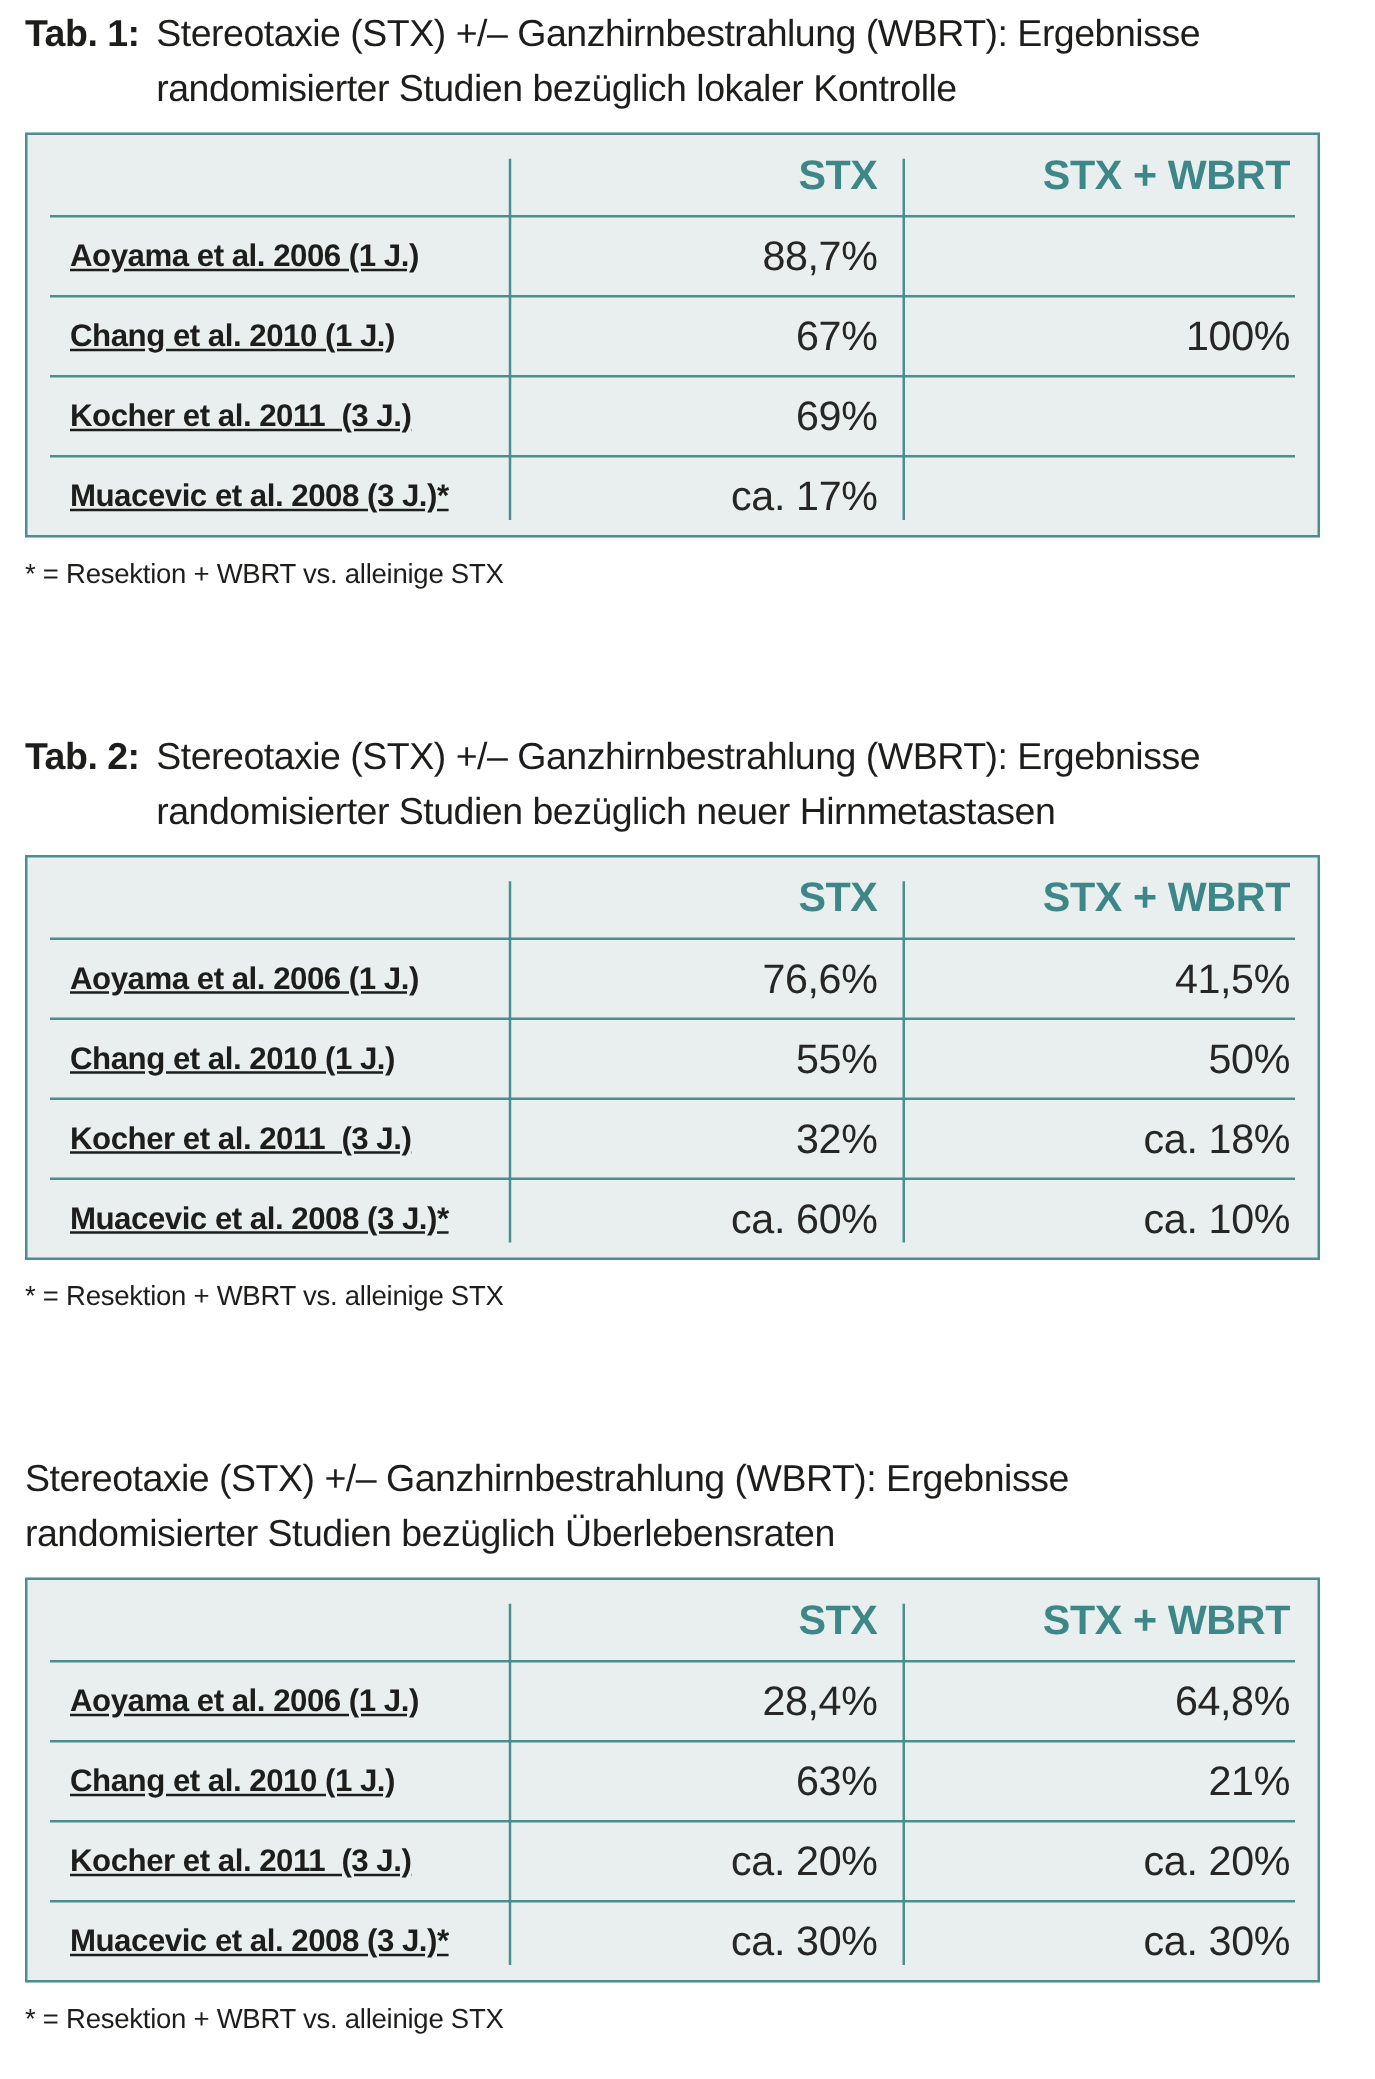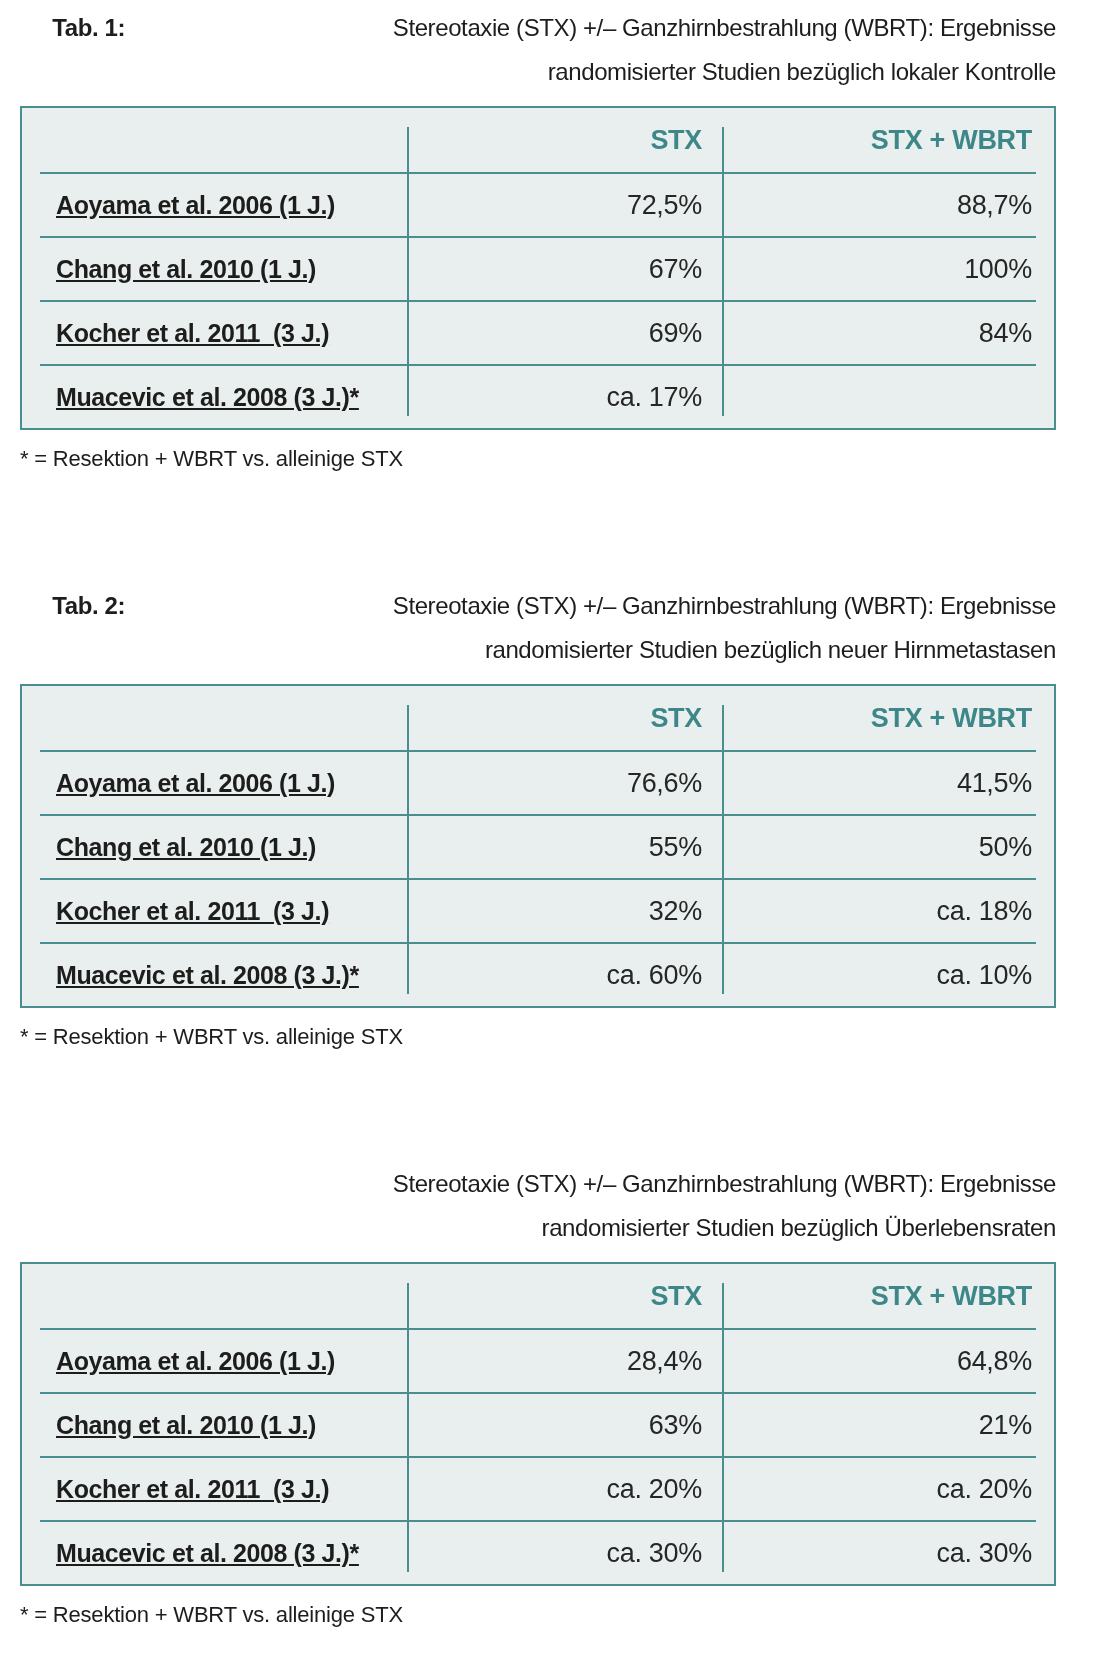--- a/index.html
+++ b/index.html
@@ -19,25 +19,24 @@
     font-family:"Liberation Sans", sans-serif;
     -webkit-font-smoothing:antialiased;
   }
   .page{padding:6px 24px 0 20px;}
   .table-block{width:1036px;}
   .table-block + .table-block{margin-top:112px;}
 
   .block-title{
     display:flex;
     margin:0 0 12px 0;
-    font-size:24px;
+    font-size:30px;
     line-height:44px;
     font-weight:normal;
     letter-spacing:-0.4px;
-    text-align:right;
   }
   .tab-label{flex:0 0 105px;font-weight:bold;}
   .title-lines{flex:1;}
 
   .data-table{
     position:relative;
     background:var(--table-bg);
     border:2px solid var(--line);
   }
   .col-divider{
@@ -61,21 +60,21 @@
     padding-left:34px;
     font-weight:bold;
     font-size:25px;
     letter-spacing:-0.4px;
     white-space:pre-wrap;
     text-decoration:underline;
   }
   .c-val{
     text-align:right;
     padding-right:22px;
-    font-size:27px;
+    font-size:33px;
     letter-spacing:-0.3px;
     color:var(--val-ink);
   }
   .c-val.head-cell{
     font-weight:bold;
     color:var(--teal);
   }
   .hsep{
     height:2px;
     background:var(--line);
@@ -102,34 +101,32 @@
       <div class="col-divider d2"></div>
       <div class="t-row head">
         <div class="c-study"></div>
         <div class="c-val head-cell">STX</div>
         <div class="c-val head-cell">STX + WBRT</div>
       </div>
       <div class="rows-container">
           <div class="hsep"></div>
           <div class="t-row">
             <div class="c-study">Aoyama et al. 2006 (1 J.)</div>
-            <div class="c-val">72,5%</div>
             <div class="c-val">88,7%</div>
           </div>
           <div class="hsep"></div>
           <div class="t-row">
             <div class="c-study">Chang et al. 2010 (1 J.)</div>
             <div class="c-val">67%</div>
             <div class="c-val">100%</div>
           </div>
           <div class="hsep"></div>
           <div class="t-row">
             <div class="c-study">Kocher et al. 2011  (3 J.)</div>
             <div class="c-val">69%</div>
-            <div class="c-val">84%</div>
           </div>
           <div class="hsep"></div>
           <div class="t-row">
             <div class="c-study">Muacevic et al. 2008 (3 J.)*</div>
             <div class="c-val">ca. 17%</div>
           </div>
         </div>
     </div>
     <p class="footnote">* = Resektion + WBRT vs. alleinige STX</p>
   </section>

